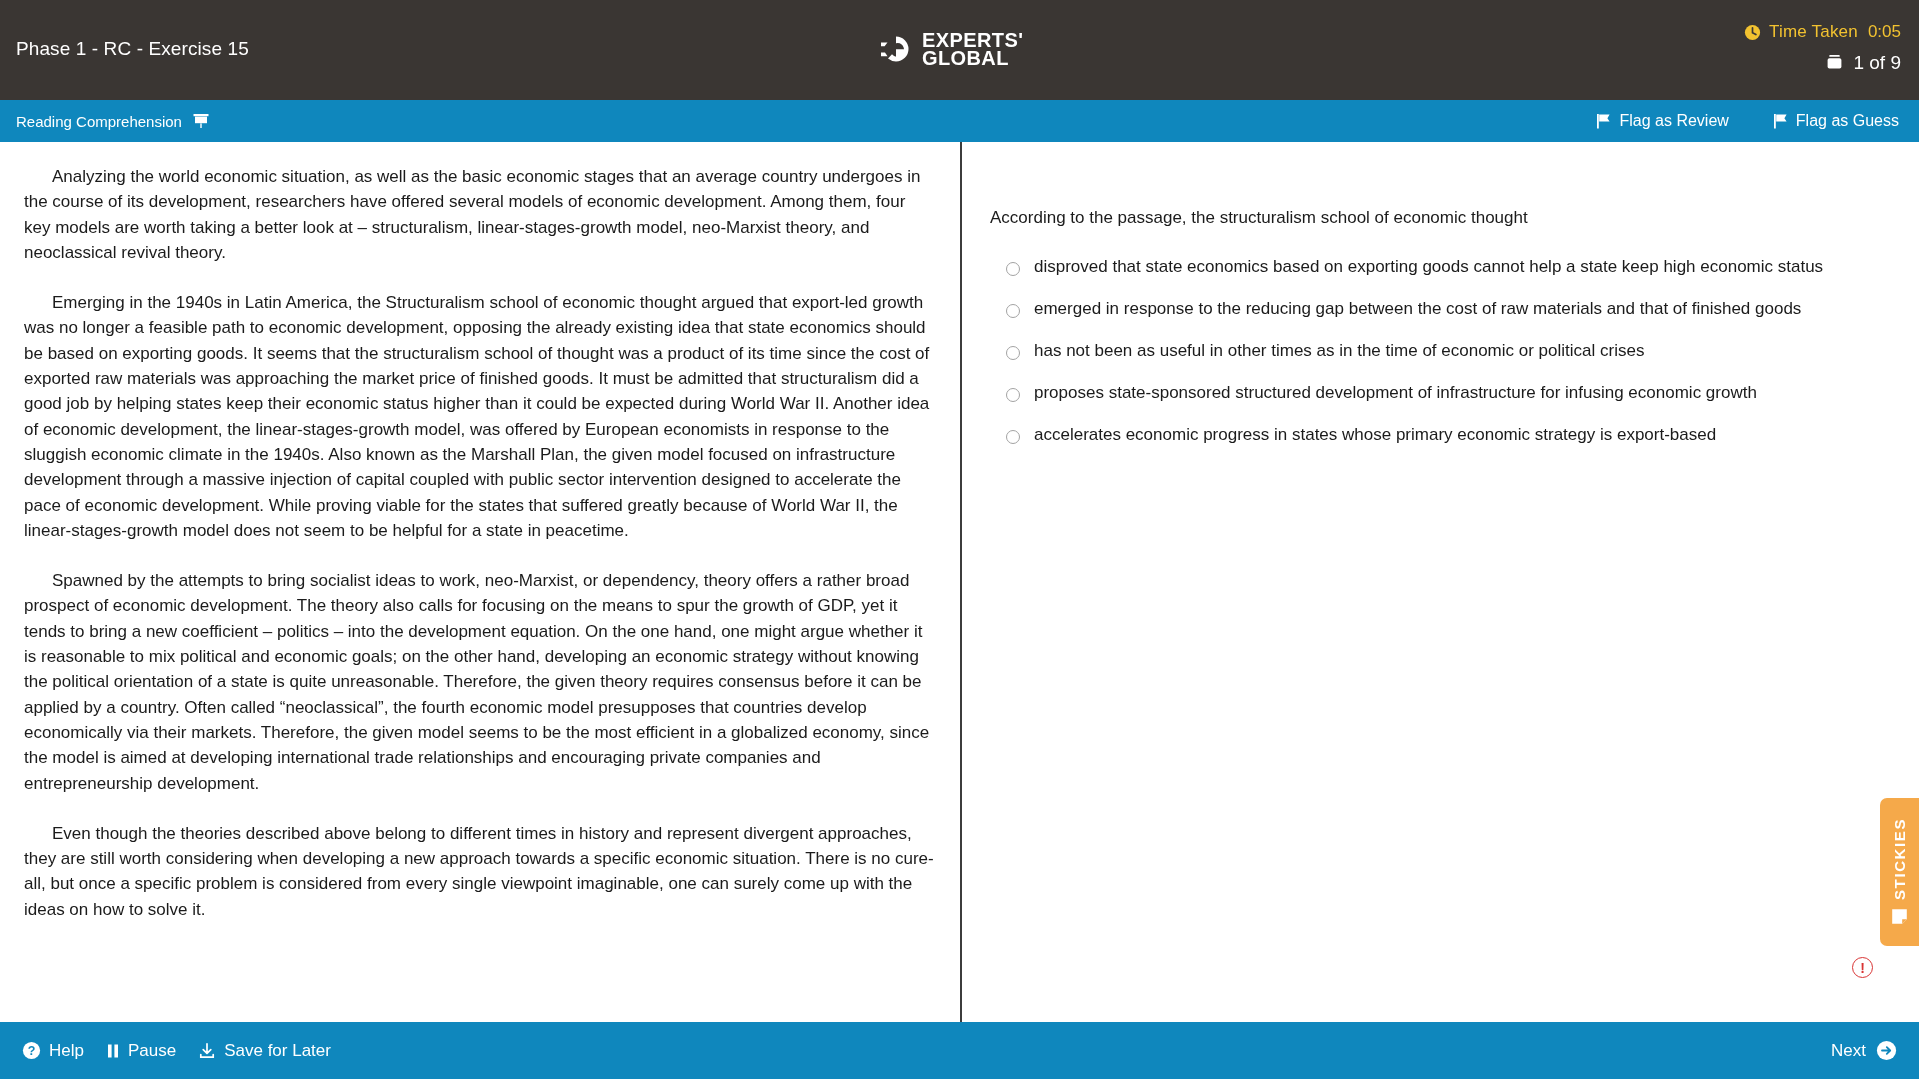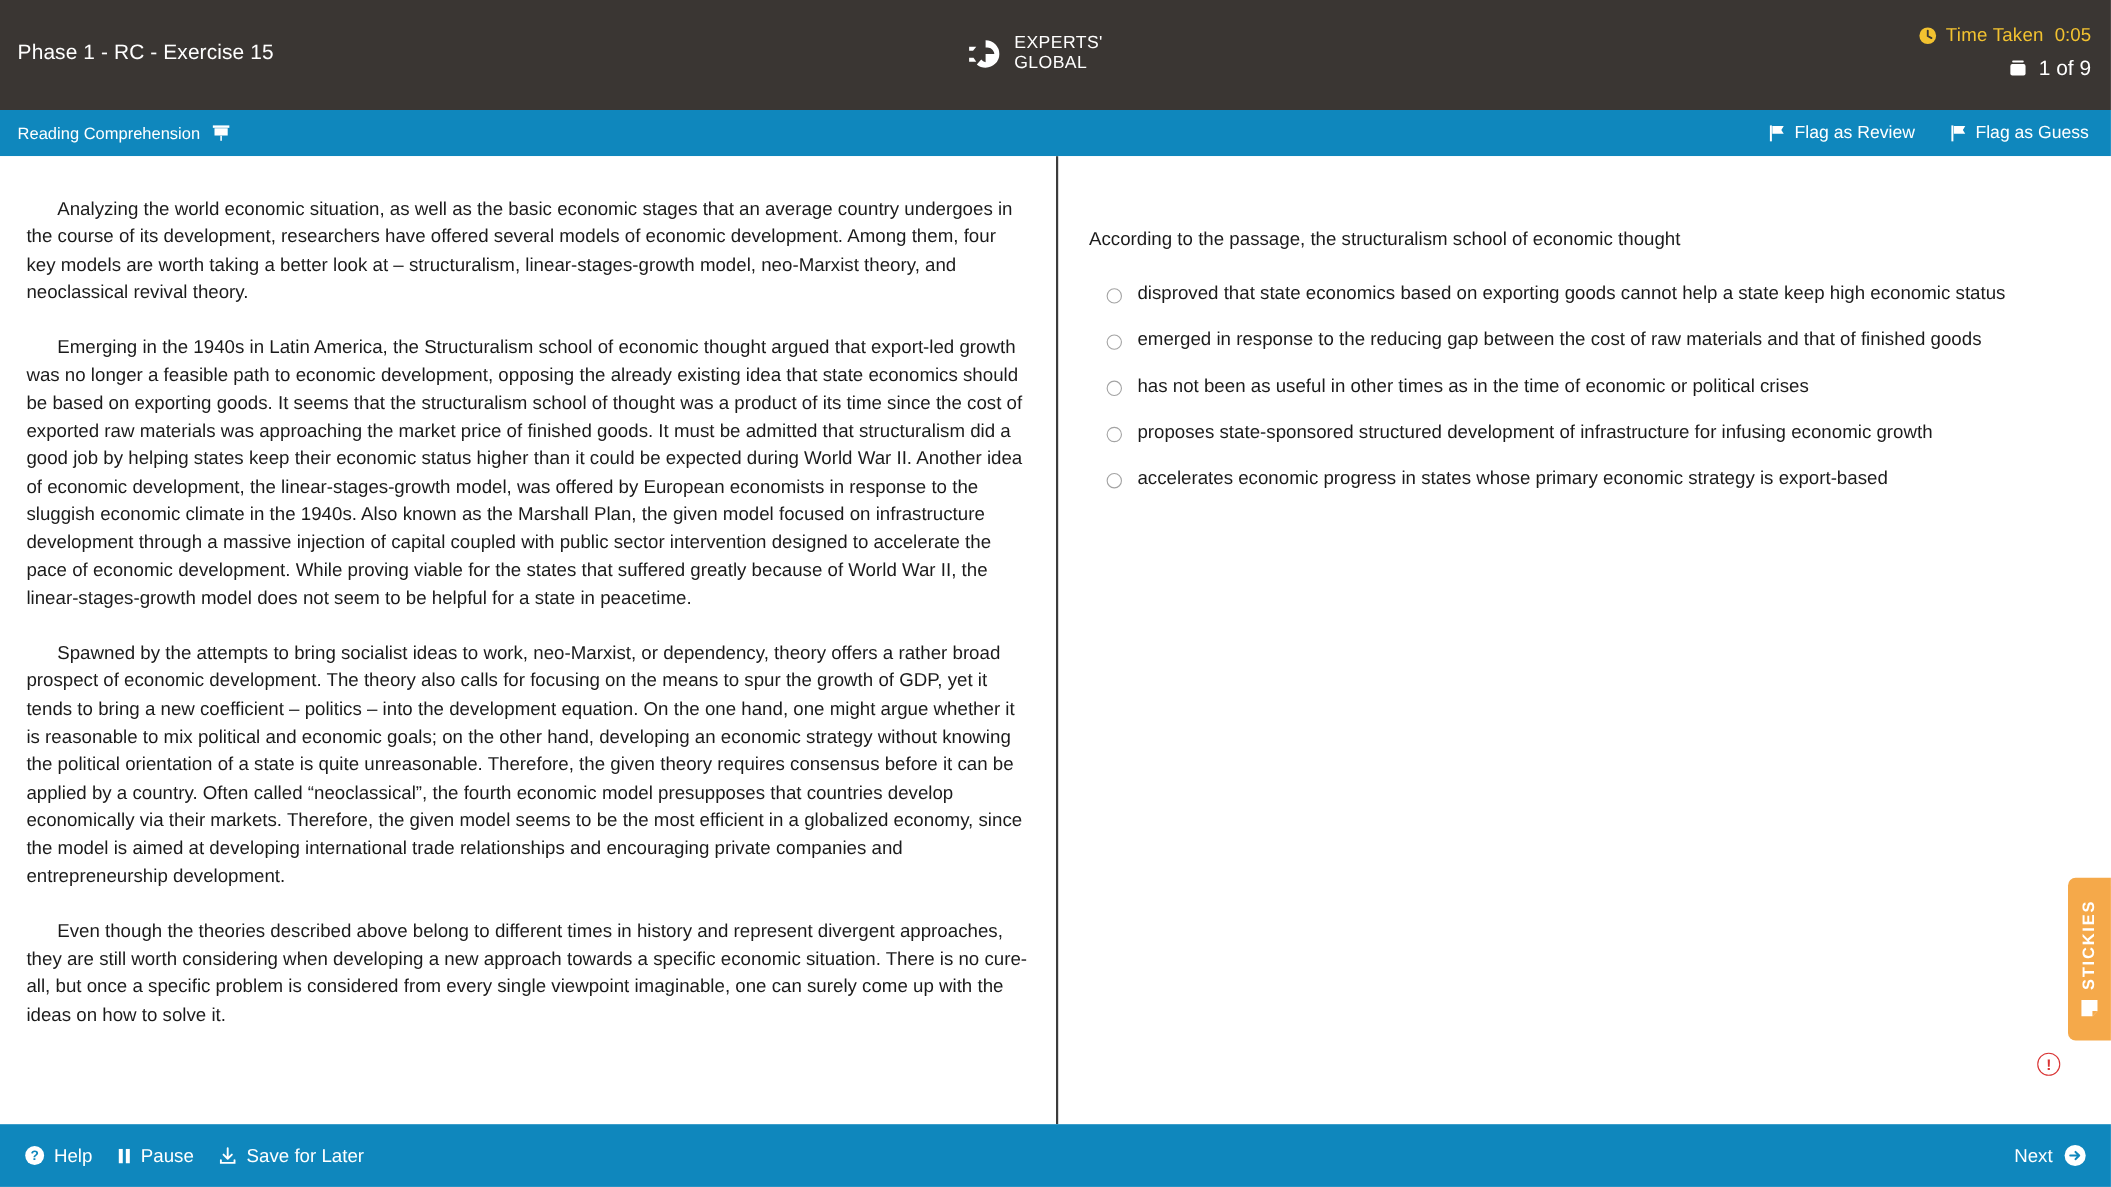--- a/index.html
+++ b/index.html
@@ -21,21 +21,21 @@
   .exercise-title {
     position: absolute; left: 16px; top: 38px;
     color: #ffffff; font-size: 19px; letter-spacing: .1px;
   }
   .brand-logo {
     position: absolute; left: 879px; top: 32px;
     display: flex; align-items: center; gap: 9px;
   }
   .brand-mark { width: 34px; height: 34px; position: relative; }
   .brand-text {
-    color: #ffffff; font-weight: normal; font-size: 16px;
+    color: #ffffff; font-weight: bold; font-size: 20px;
     line-height: 16px; letter-spacing: .4px;
   }
   .brand-text div:last-child { margin-top: 2px; }
 
   .hdr-right {
     position: absolute; right: 18px; top: 22px;
     text-align: center;
   }
   .time-row {
     display: flex; align-items: center; justify-content: flex-end;
@@ -55,42 +55,42 @@
     background: #0f87bd;
     display: flex; align-items: center;
   }
   .subbar-left {
     position: absolute; left: 16px;
     display: flex; align-items: center; gap: 10px;
     color: #ffffff; font-size: 15px;
   }
   .subbar-right {
     position: absolute; right: 20px;
-    display: flex; align-items: center; gap: 32px;
+    display: flex; align-items: center; gap: 44px;
   }
   .flag-btn {
     display: flex; align-items: center; gap: 8px;
     color: #ffffff; font-size: 16px; cursor: pointer;
   }
 
   
   .content {
     position: absolute; top: 142px; left: 0;
     width: 1919px; height: 880px;
     background: #ffffff;
   }
   .divider {
     position: absolute; left: 960px; top: 0;
     width: 2px; height: 880px;
     background: #3c3c3c;
   }
   .passage-pane {
     position: absolute; left: 0; top: 0;
     width: 958px; height: 880px;
-    padding: 35px 22px 0 24px;
+    padding: 22px 22px 0 24px;
     overflow: hidden;
   }
   .passage-pane p {
     font-size: 17px; line-height: 25.3px;
     color: #1b1b1b; text-indent: 28px;
     margin-bottom: 25px;
     text-align: left;
   }
 
   .question-pane {

